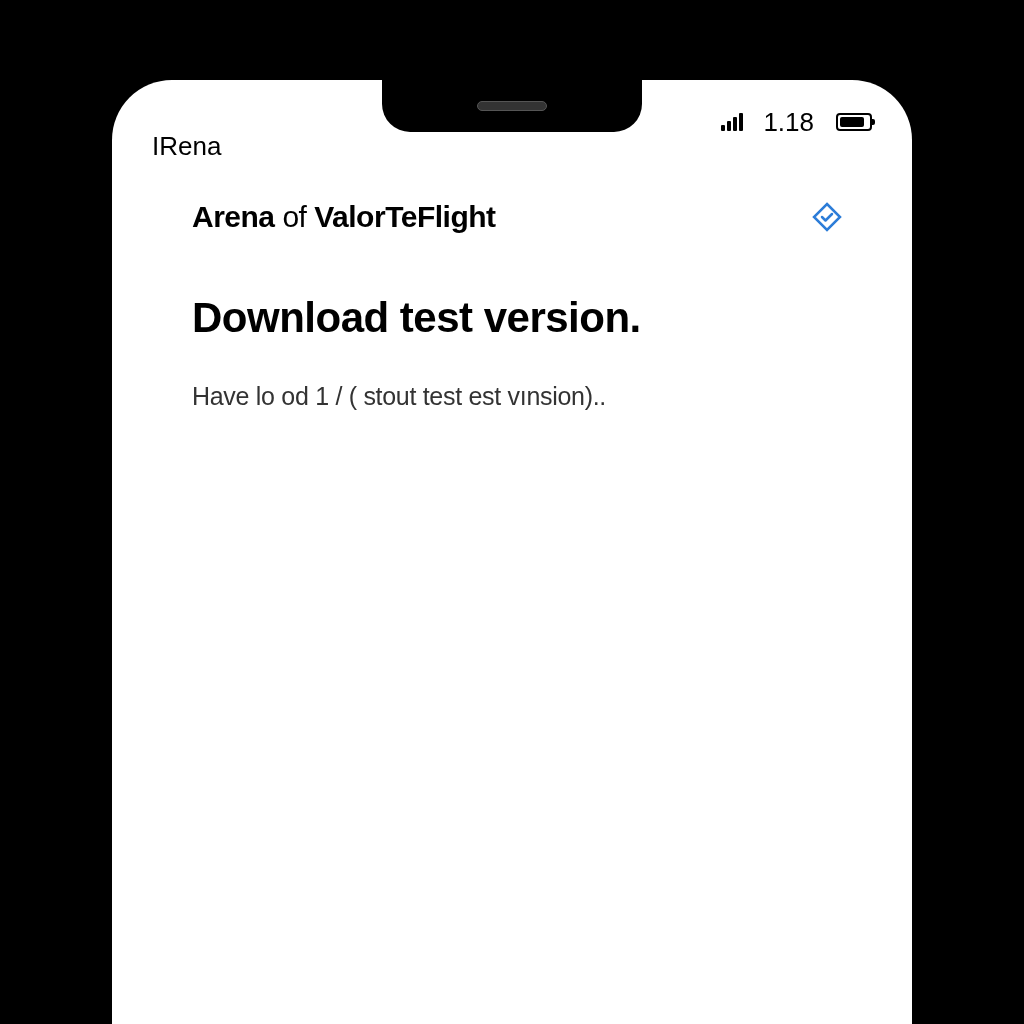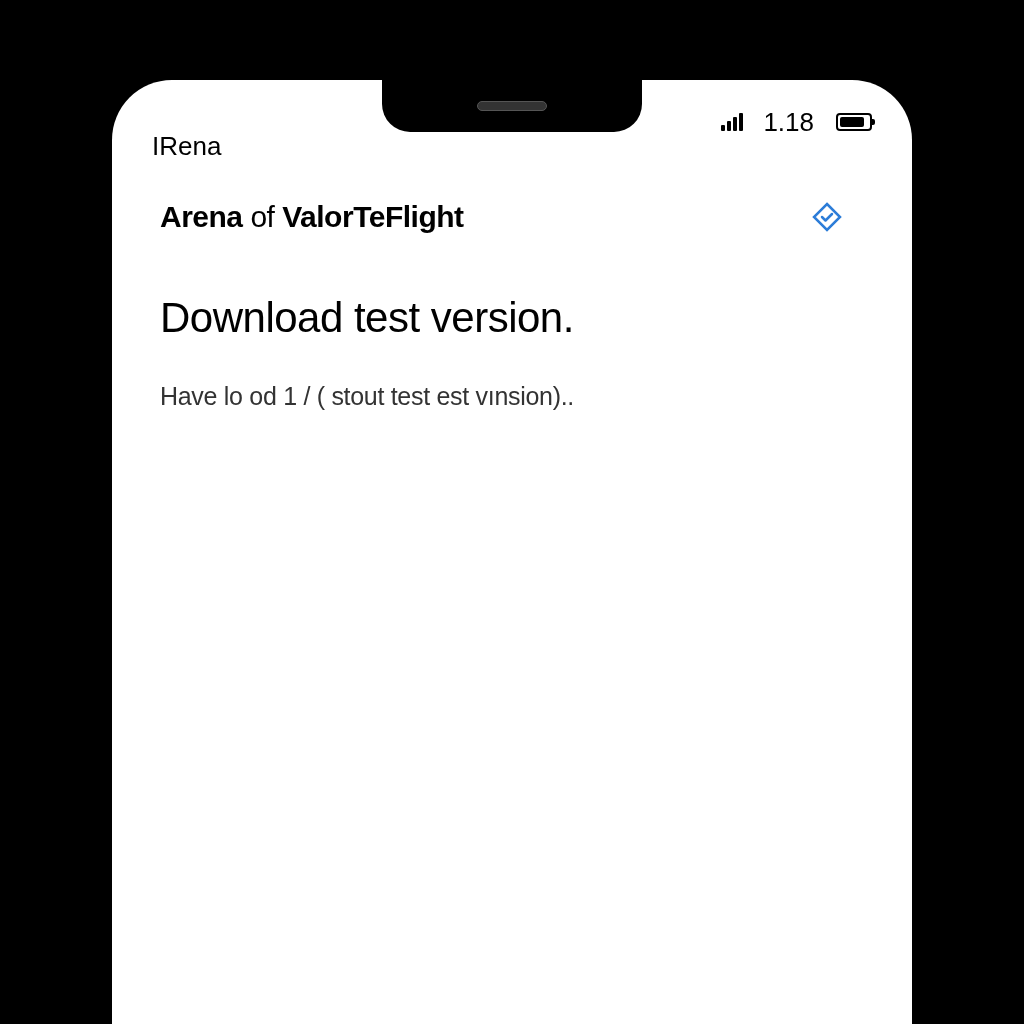--- a/index.html
+++ b/index.html
@@ -110,20 +110,21 @@
       top: 2px;
       bottom: 2px;
       width: 75%;
       background: #000000;
       border-radius: 2px;
     }
     .content {
       padding-top: 120px;
       padding-left: 48px;
       padding-right: 69px;
+      margin-left: 32px;
     }
     .header-row {
       display: flex;
       justify-content: space-between;
       align-items: center;
       margin-bottom: 60px;
     }
     .app-title {
       font-size: 30px;
       font-weight: 400;
@@ -135,21 +136,21 @@
     }
     .diamond-icon {
       width: 32px;
       height: 32px;
       display: flex;
       align-items: center;
       justify-content: center;
     }
     .heading {
       font-size: 42px;
-      font-weight: 400;
+      font-weight: 700;
       color: #000000;
       margin-bottom: 40px;
       letter-spacing: -0.5px;
     }
     .subtext {
       font-size: 25px;
       font-weight: 400;
       color: #333333;
       letter-spacing: -0.3px;
     }

